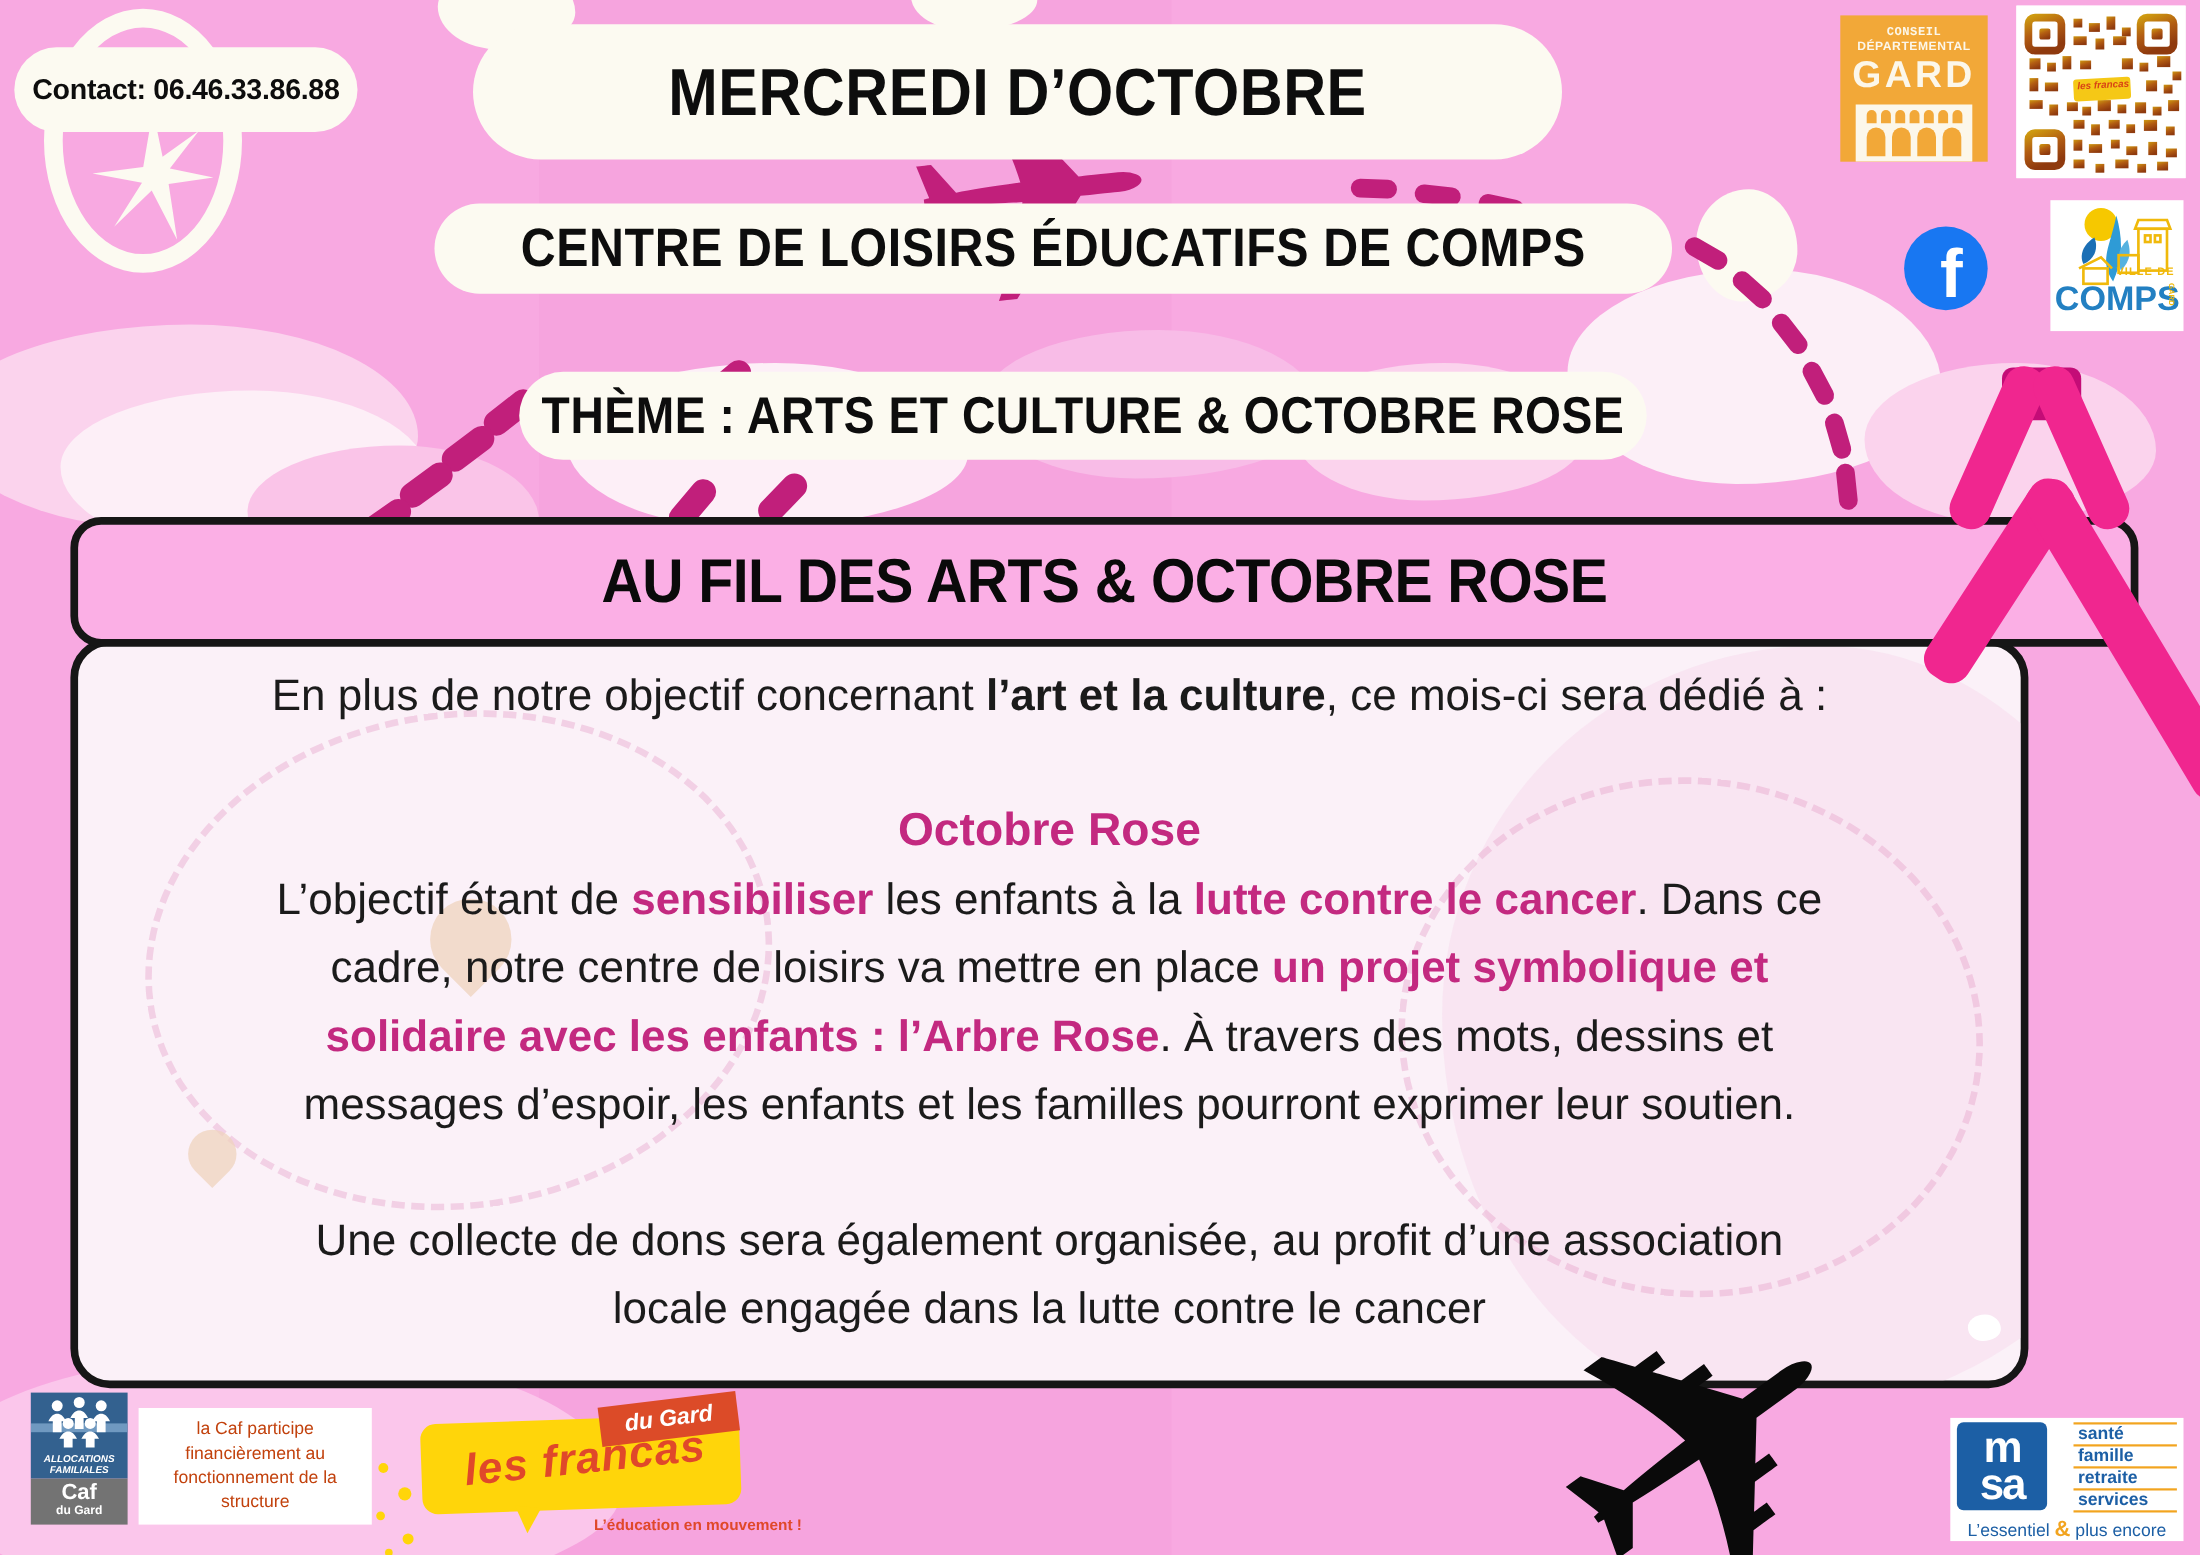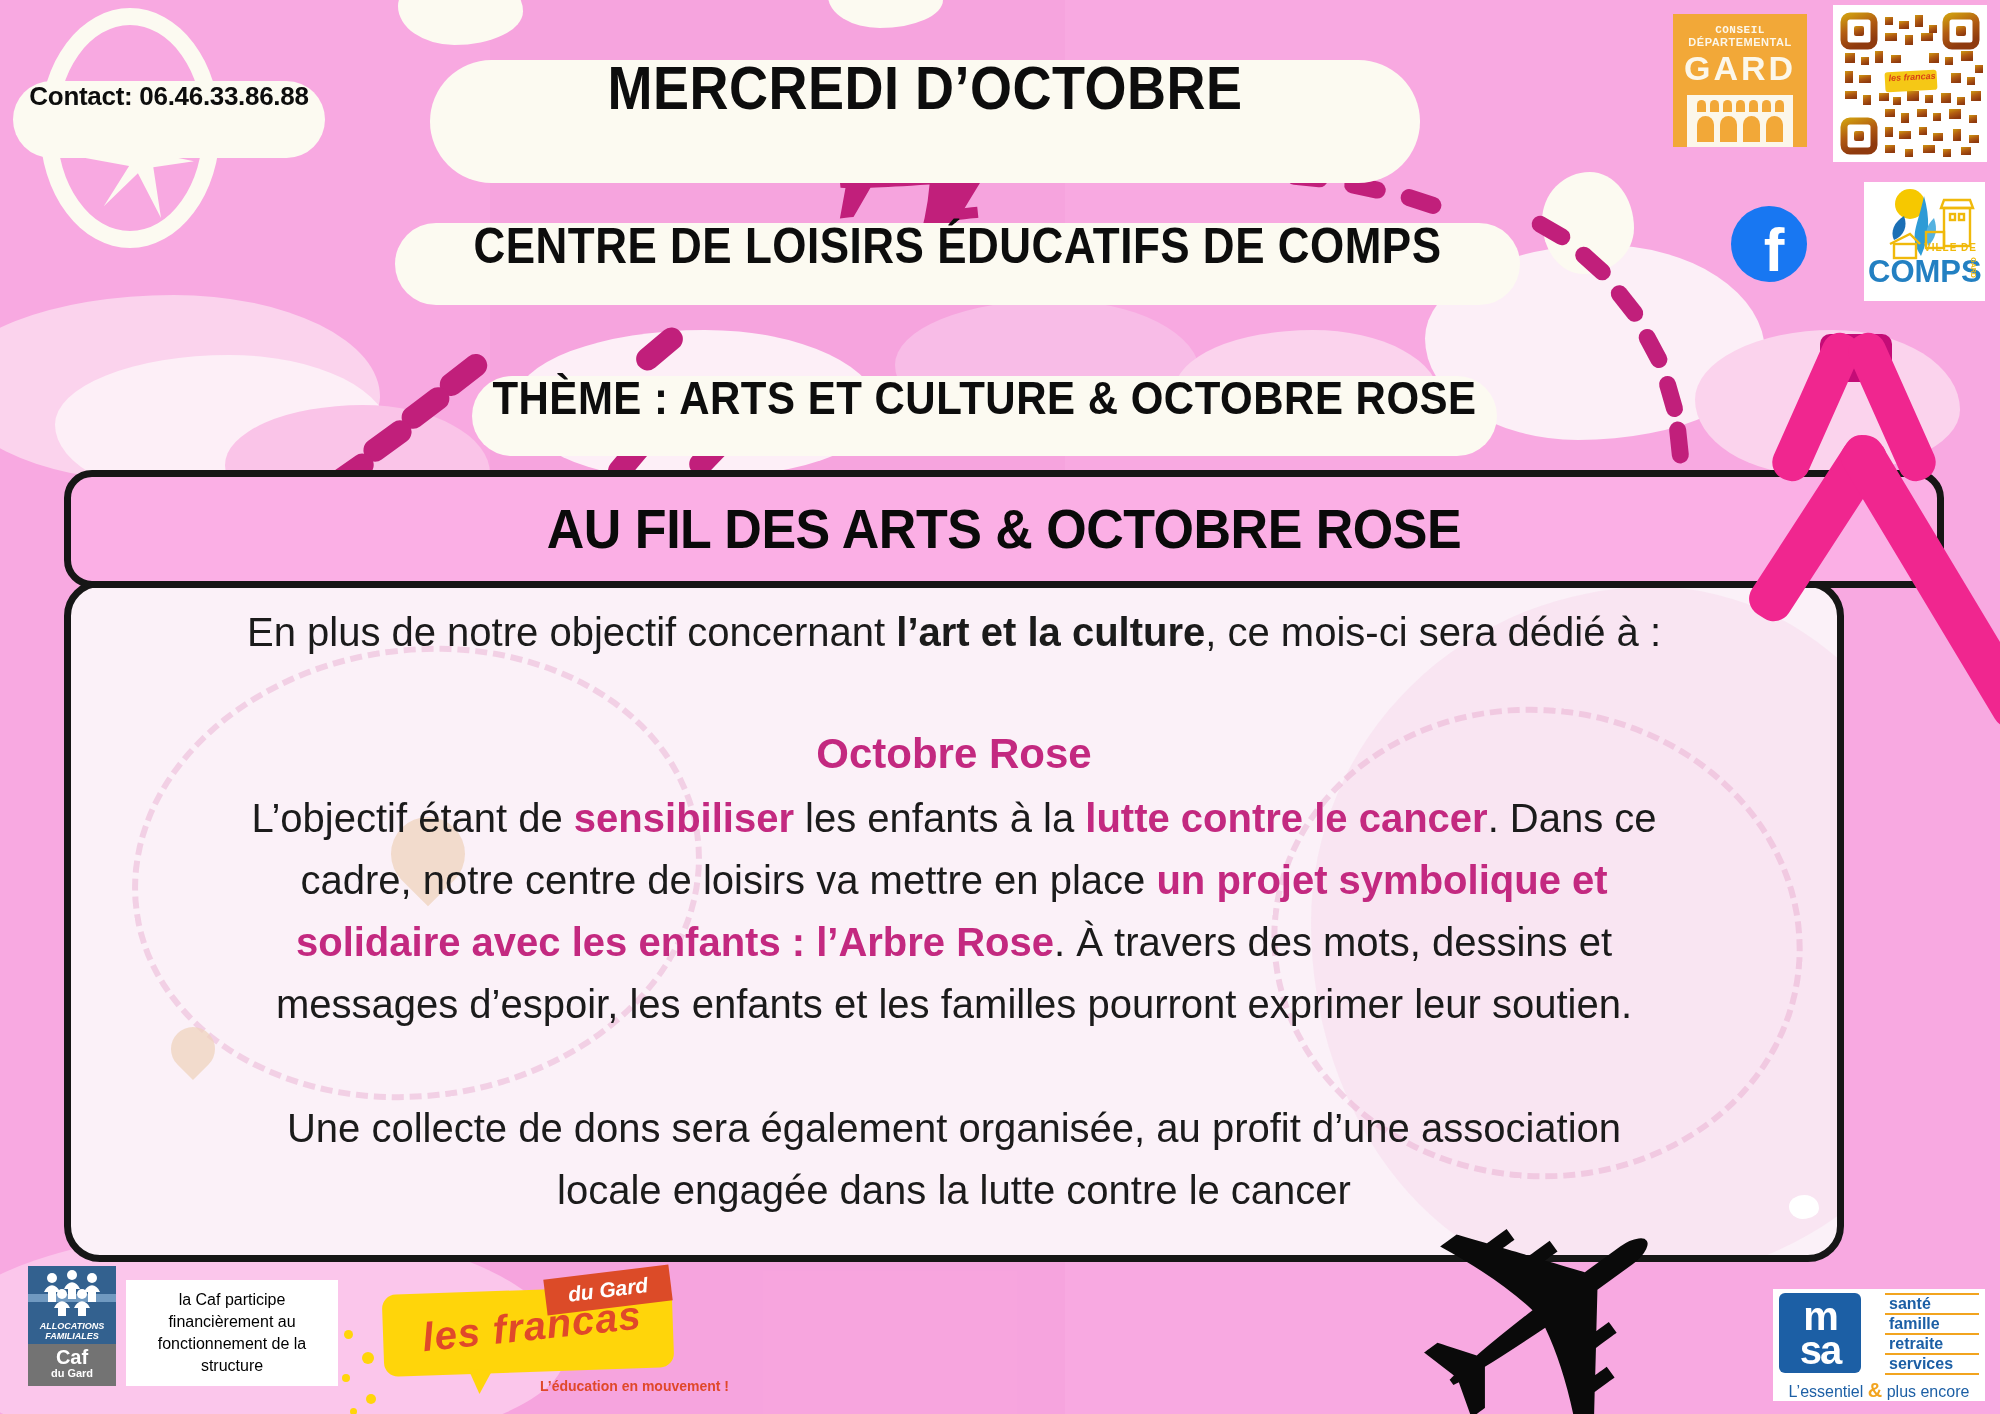--- a/index.html
+++ b/index.html
@@ -1,21 +1,21 @@
 <!DOCTYPE html>
 <html><head>
 <meta charset="utf-8">
 <style>
   html,body{margin:0;padding:0;}
   body{width:2000px;height:1414px;position:relative;overflow:hidden;
        background:#F8A9E1;font-family:"Liberation Sans",sans-serif;}
   .abs{position:absolute;}
   .blob{position:absolute;border-radius:52% 48% 55% 45% / 48% 55% 45% 52%;}
-  .pill{position:absolute;background:#FCFAF1;display:flex;justify-content:center;
-        white-space:nowrap;color:#0d0d0d;margin-top:38px;}
+  .pill{position:absolute;background:#FCFAF1;display:flex;align-items:center;justify-content:center;
+        white-space:nowrap;color:#0d0d0d;}
   .pill .t{display:inline-block;transform:scaleY(1.12);font-weight:900;letter-spacing:.5px;}
   .dash{position:absolute;background:#C11F7B;border-radius:12px;}
   .ldash{position:absolute;background:#C11F7B;border-radius:14px;width:23px;height:54px;}
   .ring{position:absolute;border:6px dashed rgba(228,156,198,.38);border-radius:50%;}
   .pin{position:absolute;background:#EFD3BE;border-radius:50% 50% 50% 0;transform:rotate(-45deg);opacity:.75;}
   .plane{position:absolute;font-family:"DejaVu Sans",sans-serif;line-height:1;}
   
   .bodybox{position:absolute;left:64px;top:580px;width:1780px;height:682px;background:#FBF1F8;
            border:7px solid #161616;border-radius:36px;box-sizing:border-box;overflow:hidden;padding-left:20px;}
   .headbox{position:absolute;left:64px;top:470px;width:1880px;height:118px;background:#FBAFE5;
@@ -51,21 +51,21 @@
   .comps .dept{position:absolute;right:1px;top:82px;font-size:7px;color:#F0B90B;transform:rotate(90deg);font-weight:700;}
   
   .caf{position:absolute;left:28px;top:1266px;width:88px;height:147px;}
   .caf .top{position:relative;width:100%;height:78px;background:#33618F;overflow:hidden;text-align:center;}
   .caf .alloc{position:absolute;bottom:3px;width:100%;color:#fff;font-style:italic;font-weight:700;font-size:9px;line-height:10px;}
   .caf .bot{width:100%;height:42px;background:#737373;color:#fff;text-align:center;}
   .caf .bot .n{font-size:20px;font-weight:700;line-height:22px;padding-top:2px;}
   .caf .bot .s{font-size:11px;font-weight:700;line-height:11px;}
   .cafcap{position:absolute;left:126px;top:1280px;width:212px;height:106px;background:#fff;
           display:flex;flex-direction:column;align-items:center;justify-content:center;
-          font-size:16px;line-height:22px;color:#000000;text-align:center;}
+          font-size:16px;line-height:22px;color:#c2410c;text-align:center;}
   
   .fr-bubble{position:absolute;left:383px;top:1290px;width:290px;height:82px;background:#FFD50A;
              border-radius:14px;transform:rotate(-2deg);}
   .fr-bubble:after{content:"";position:absolute;left:82px;bottom:-20px;border-left:14px solid transparent;
              border-right:10px solid transparent;border-top:24px solid #FFD50A;transform:rotate(8deg);}
   .fr-name{position:absolute;left:14px;top:14px;width:270px;text-align:center;color:#E0482A;
            font-size:40px;font-weight:800;font-style:italic;transform:rotate(-4deg);letter-spacing:1px;}
   .fr-region{position:absolute;left:545px;top:1272px;width:126px;height:36px;background:#DC4B28;
              transform:rotate(-7deg);display:flex;align-items:center;justify-content:center;
              color:#fff;font-weight:700;font-style:italic;font-size:21px;}

